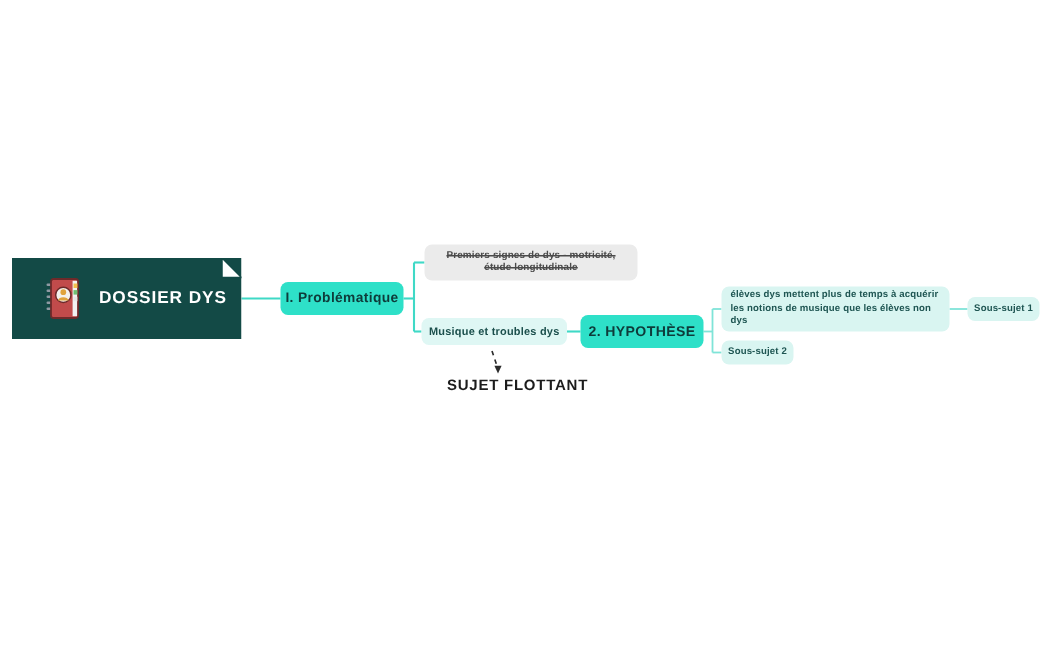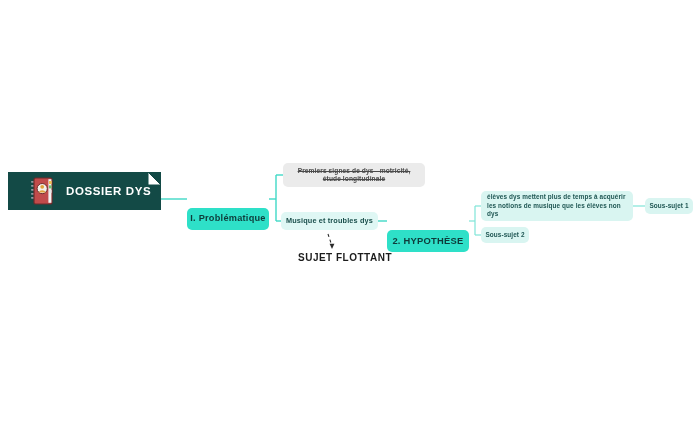--- a/index.html
+++ b/index.html
@@ -31,21 +31,21 @@
     height: 433px;
     pointer-events: none;
   }
 
   
   .root-node {
     position: absolute;
     left: 8px;
     top: 172px;
     width: 153px;
-    height: 38px;
+    height: 54px;
     background: #134a46;
     color: #ffffff;
     display: flex;
     align-items: center;
     padding-left: 22px;
     box-sizing: border-box;
     
     clip-path: polygon(0 0, 100% 0, 100% 100%, 0 100%);
   }
   .root-fold-wrap {
@@ -83,21 +83,20 @@
     text-align: center;
     line-height: 1.28;
   }
 
   .node-teal-strong {
     background: #2ee0c8;
     color: #0e3b3a;
     font-size: 9.2px;
     font-weight: bold;
     letter-spacing: 0.25px;
-    margin-top: 20px;
   }
 
   .node-teal-light {
     background: #dff7f4;
     color: #1b4f4c;
     font-size: 7.3px;
     font-weight: bold;
     letter-spacing: 0.15px;
   }
 

